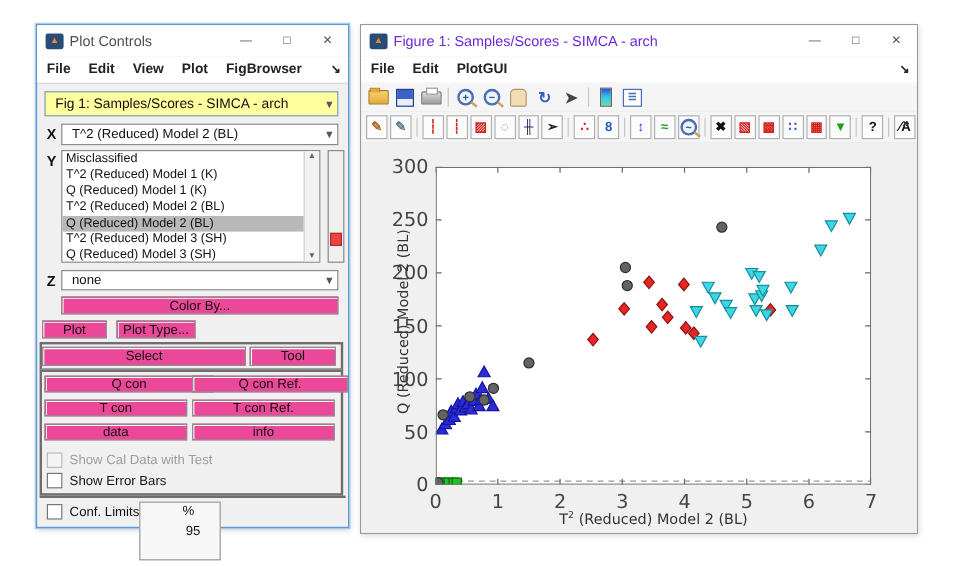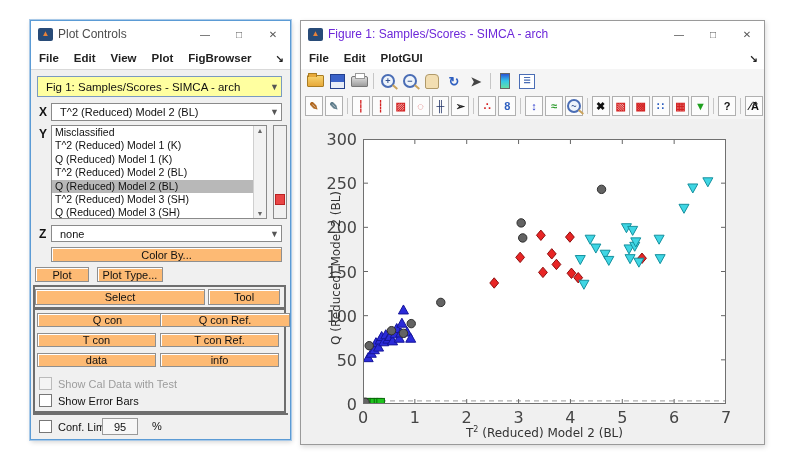--- a/index.html
+++ b/index.html
@@ -23,21 +23,21 @@
   .axis-letter{position:absolute;font-size:12px;font-weight:bold;color:#111;}
   #x-combo{left:20px;top:82px;width:231px;height:18px;}
   #y-list{position:absolute;left:20px;top:104px;width:216px;height:94px;background:#fff;border:1px solid #8a8a8a;box-sizing:border-box;overflow:hidden;}
   .list-item{font-size:10.5px;color:#111;height:13.4px;line-height:13.4px;padding-left:3px;white-space:nowrap;}
   .list-item.sel{background:#b8b8b8;}
   .ylist-scroll{position:absolute;right:0;top:0;bottom:0;width:12px;background:#f2f2f2;border-left:1px solid #cfcfcf;display:flex;flex-direction:column;justify-content:space-between;align-items:center;}
   .ylist-scroll span{font-size:7px;color:#666;line-height:9px;}
   #red-slider{position:absolute;left:242px;top:104px;width:14px;height:94px;background:#f0f0f0;border:1px solid #8a8a8a;box-sizing:border-box;}
   #red-thumb{position:absolute;left:1px;right:1px;top:68px;height:9px;background:#e84545;border:1px solid #b22;}
   #z-combo{left:20px;top:204px;width:231px;height:17px;}
-  .btn{position:absolute;background:#fdba74;border:1px solid #8f8f8f;box-shadow:inset 1px 1px 0 #fff;font-size:11px;color:#111;display:flex;align-items:center;justify-content:center;box-sizing:border-box;}
+  .btn{position:absolute;background:#ec4899;border:1px solid #8f8f8f;box-shadow:inset 1px 1px 0 #fff;font-size:11px;color:#111;display:flex;align-items:center;justify-content:center;box-sizing:border-box;}
   #btn-colorby{left:20px;top:226px;width:231px;height:15px;}
   #btn-plot{left:4px;top:246px;width:54px;height:15px;}
   #btn-plottype{left:66px;top:246px;width:66px;height:15px;}
   .panel{position:absolute;border:2px solid #6e6e6e;box-sizing:border-box;background:#f0f0f0;}
   #panelA{left:2px;top:264px;width:253px;height:24px;}
   #panelB{left:2px;top:287px;width:253px;height:105px;}
   #btn-select{left:4px;top:268px;width:170px;height:16px;}
   #btn-tool{left:177px;top:268px;width:72px;height:16px;}
   #btn-qcon{left:6px;top:292px;width:141px;height:14px;}
   #btn-qconref{left:129px;top:292px;width:130px;height:14px;}
@@ -45,21 +45,21 @@
   #btn-tconref{left:129px;top:312px;width:119px;height:14px;}
   #btn-data{left:6px;top:332px;width:119px;height:14px;}
   #btn-info{left:129px;top:332px;width:119px;height:14px;}
   .chk{position:absolute;display:flex;align-items:center;font-size:11px;color:#111;}
   .chkbox{width:11px;height:11px;background:#fff;border:1px solid #777;margin-right:6px;flex:0 0 auto;}
   #chk-showcal{left:8px;top:356px;color:#9c9c9c;}
   #chk-showcal .chkbox{border-color:#bbb;background:#f4f4f4;}
   #chk-showerr{left:8px;top:373px;}
   #pc-sep{position:absolute;left:2px;right:2px;top:392px;height:0;border-top:2px solid #6e6e6e;}
   #chk-conf{left:8px;top:399px;}
-  #conf-input{position:absolute;left:71px;top:397px;width:34px;height:15px;border:1px solid #9a9a9a;background:#f7f7f7;font-size:11px;text-align:center;font-family:"Liberation Sans",sans-serif;color:#111;padding:0;}
+  #conf-input{position:absolute;left:85px;top:397px;width:34px;height:15px;border:1px solid #9a9a9a;background:#f7f7f7;font-size:11px;text-align:right;font-family:"Liberation Sans",sans-serif;color:#111;padding:16px;}
   #conf-pct{position:absolute;left:121px;top:399px;font-size:11px;color:#111;}
   
   #fig-win{left:300px;top:20px;width:465px;height:425px;border:1px solid #9a9a9a;box-shadow:1px 2px 5px rgba(0,0,0,.15);}
   #fig-menu{top:26px;}
   .toolbar{position:absolute;left:0;right:0;display:flex;align-items:center;background:#f5f5f5;padding-left:3px;}
   #tb1{top:48px;height:24px;border-bottom:1px solid #dcdcdc;}
   #tb2{top:72px;height:26px;border-bottom:1px solid #c9c9c9;}
   .tbtn{width:20px;height:19px;display:inline-flex;align-items:center;justify-content:center;margin:0 1px;position:relative;}
   #tb2 .tbtn{border:1px solid #b0b0b0;background:#fcfcfc;width:18px;height:18px;}
   .tbtn .g{font-size:13px;line-height:13px;font-weight:bold;}

